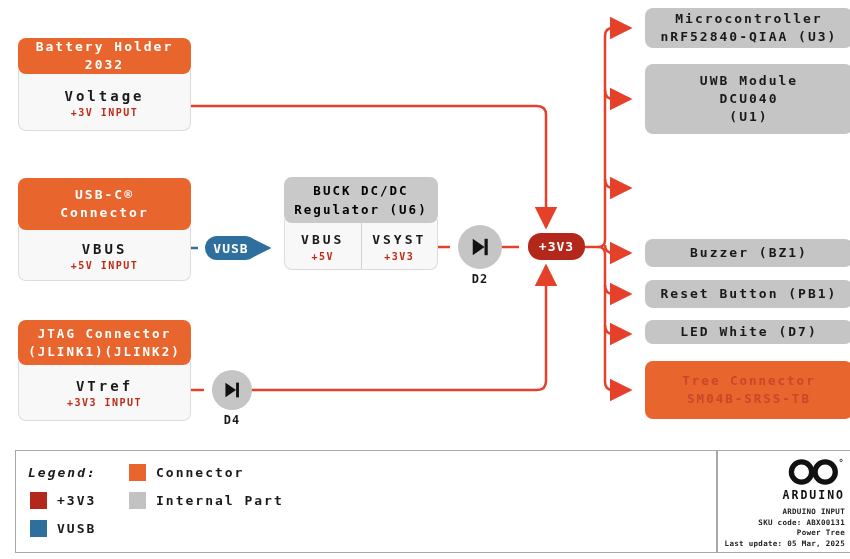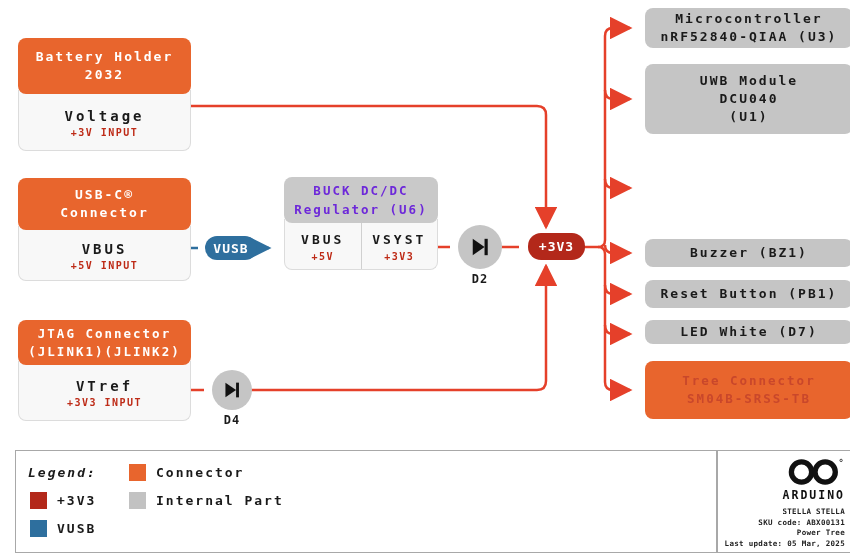--- a/index.html
+++ b/index.html
@@ -22,21 +22,21 @@
   .src-body{
     background:#f8f8f8;border:1px solid #dcdcdc;border-top:none;
     border-radius:0 0 8px 8px;margin-top:-4px;padding-top:4px;
     display:flex;flex-direction:column;align-items:center;justify-content:center;
   }
   .sig{font-size:14px;letter-spacing:3px;line-height:18px;color:#1a1a1a;}
   .note{font-size:10px;letter-spacing:1.5px;color:#BE2B17;margin-top:2px;}
 
   
   .buck-head{
-    background:#C9C9C9;color:#6d28d9;border-radius:8px;
+    background:#C9C9C9;color:#000000;border-radius:8px;
     display:flex;flex-direction:column;align-items:center;justify-content:center;
     font-size:12.5px;letter-spacing:2px;line-height:19px;position:relative;z-index:3;
   }
   .buck-body{
     background:#f8f8f8;border:1px solid #dcdcdc;border-top:none;
     border-radius:0 0 8px 8px;margin-top:-4px;
     display:flex;flex-direction:row;align-items:stretch;
   }
   .buck-cell{
     flex:1;display:flex;flex-direction:column;align-items:center;justify-content:center;padding-top:4px;
@@ -116,21 +116,21 @@
     <path d="M 598 247 Q 605 247 605 254 V 382 Q 605 390 613 390 H 630" fill="none" stroke="#E5402A" stroke-width="2.5" marker-end="url(#ar)"></path>
 
     <path d="M 605 90 Q 605 99 613 99 H 630" fill="none" stroke="#E5402A" stroke-width="2.5" marker-end="url(#ar)"></path>
     <path d="M 605 179 Q 605 188 613 188 H 630" fill="none" stroke="#E5402A" stroke-width="2.5" marker-end="url(#ar)"></path>
     <path d="M 605 245 Q 605 253 613 253 H 630" fill="none" stroke="#E5402A" stroke-width="2.5" marker-end="url(#ar)"></path>
     <path d="M 605 285 Q 605 294 613 294 H 630" fill="none" stroke="#E5402A" stroke-width="2.5" marker-end="url(#ar)"></path>
     <path d="M 605 325 Q 605 334 613 334 H 630" fill="none" stroke="#E5402A" stroke-width="2.5" marker-end="url(#ar)"></path>
   </svg>
 
   <div class="abs src" style="left:8px;top:38px;width:173px;">
-    <div class="src-head" style="height:56px;">
+    <div class="src-head" style="height:36px;">
       <div>Battery Holder</div>
       <div>2032</div>
     </div>
     <div class="src-body" style="height:56px;">
       <div class="sig">Voltage</div>
       <div class="note">+3V INPUT</div>
     </div>
   </div>
 
   <div class="abs src" style="left:8px;top:178px;width:173px;">
@@ -246,21 +246,21 @@
       <svg class="brand-logo" width="58" height="28" viewBox="0 0 120 58">
         <circle cx="30" cy="29" r="21" fill="none" stroke="#111" stroke-width="11"></circle>
         <circle cx="79" cy="29" r="21" fill="none" stroke="#111" stroke-width="11"></circle>
         <rect x="20" y="26" width="20" height="6" fill="#fff"></rect>
         <rect x="69" y="26" width="20" height="6" fill="#fff"></rect>
         <rect x="76" y="19" width="6" height="20" fill="#fff"></rect>
         <circle cx="112" cy="5" r="2.5" fill="none" stroke="#111" stroke-width="1.5"></circle>
       </svg>
       <div class="brand-name">ARDUINO</div>
       <div class="brand-info">
-        <div>STELLA STELLA</div>
+        <div>ARDUINO INPUT</div>
         <div>SKU code: ABX00131</div>
         <div>Power Tree</div>
         <div>Last update: 05 Mar, 2025</div>
       </div>
     </div>
   </div>
 
 </div>
 
 </body></html>

